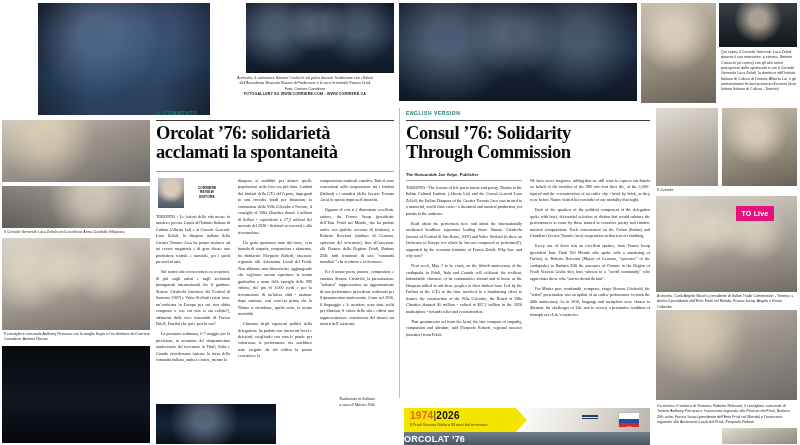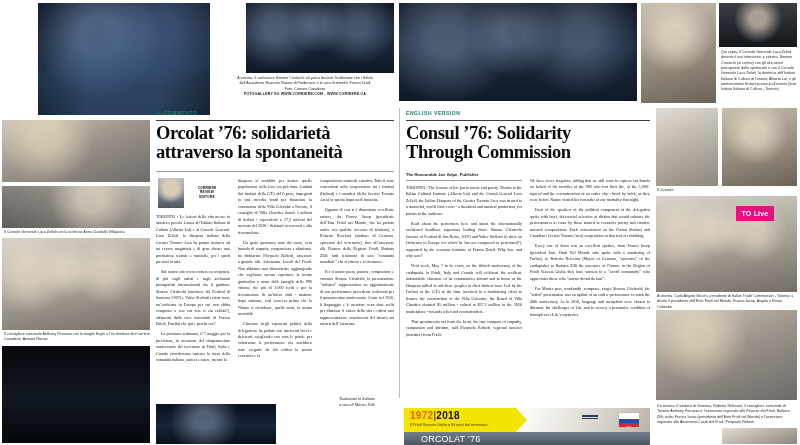--- a/index.html
+++ b/index.html
@@ -177,23 +177,23 @@
   .banner-sub {
     position:absolute; left:6px; top:15px;
     font-family:"Liberation Sans", sans-serif;
     font-weight:700; font-size:3.4px; color:#6b5a0a; letter-spacing:.1px;
   }
   .banner-photo {
     position:absolute; left:112px; top:0; right:0; height:24px;
     background: linear-gradient(110deg,#ffffff 0%,#e9e6e0 40%,#cfcac2 75%,#b9b3a9 100%);
   }
   .banner-title {
-    position:absolute; left:17px; top:26px;
-    font-family:"Liberation Sans", sans-serif;
-    font-weight:400; font-size:9px; color:#ffffff; letter-spacing:.2px;
+    position:absolute; left:0; top:26px;
+    font-family:"Liberation Sans", sans-serif;
+    font-weight:700; font-size:9px; color:#ffffff; letter-spacing:.2px;
   }
   .banner-bottomstrip {
     position:absolute; left:0; top:24px; right:0; bottom:0;
     background: linear-gradient(180deg,#6f7d8c 0%,#4d5763 100%);
   }
   .logo-eu {
     position:absolute; right:46px; top:6px;
     width:22px; height:12px;
     font-family:"Liberation Sans", sans-serif;
     font-size:2.3px; color:#2b3a6b; line-height:1.25;
@@ -261,21 +261,21 @@
 
   <div class="photo ph-dark" style="left:2px; top:346px; width:148px; height:97px;">
       <div class="ph-inner"></div>
     </div>
 
   <div class="kicker" style="left:156px; top:110px;">IL COMMENTO</div>
   <div class="rule dark" style="left:156px; top:120px; width:238px;"></div>
 
   <div class="headline" style="left:156px; top:124px; width:244px; font-size:18.5px;">
     <span>Orcolat ’76: solidarietà</span>
-    <span class="l2">attraverso la spontaneità</span>
+    <span class="l2">acclamati la spontaneità</span>
   </div>
 
   <div class="rule" style="left:156px; top:171px; width:238px;"></div>
 
   <div class="authorbox" style="left:158px; top:178px; width:70px; height:34px;">
     <div class="author-photo" style="left:0; top:0;"></div>
     <div class="author-name" style="left:30px; top:8px; width:38px; white-space:pre-line;">CORRIERE
 REVIEW
 EDITORE</div>
   </div>
@@ -365,21 +365,21 @@
       <span class="bar"></span>
         <span class="bar"></span>
         <span class="bar"></span>
     </div>
     <div class="logo-flag">
       <span class="fl-lab">FVG</span>
     </div>
 
     <div class="banner-yellow"></div>
     <div class="banner-years">
-      <span class="y1">1972</span><span class="sep">|</span><span class="y2">2018</span>
+      <span class="y1">1974</span><span class="sep">|</span><span class="y2">2026</span>
     </div>
     <div class="banner-sub">Il Friuli Venezia Giulia a 50 anni dal terremoto</div>
     <div class="banner-title">ORCOLAT ’76</div>
   </div>
 
   <div class="photo ph-beam" style="left:156px; top:404px; width:120px; height:40px;">
       <div class="ph-inner"></div>
     </div>
   <div class="cap" style="left:156px; top:396px; width:120px;"></div>
 

